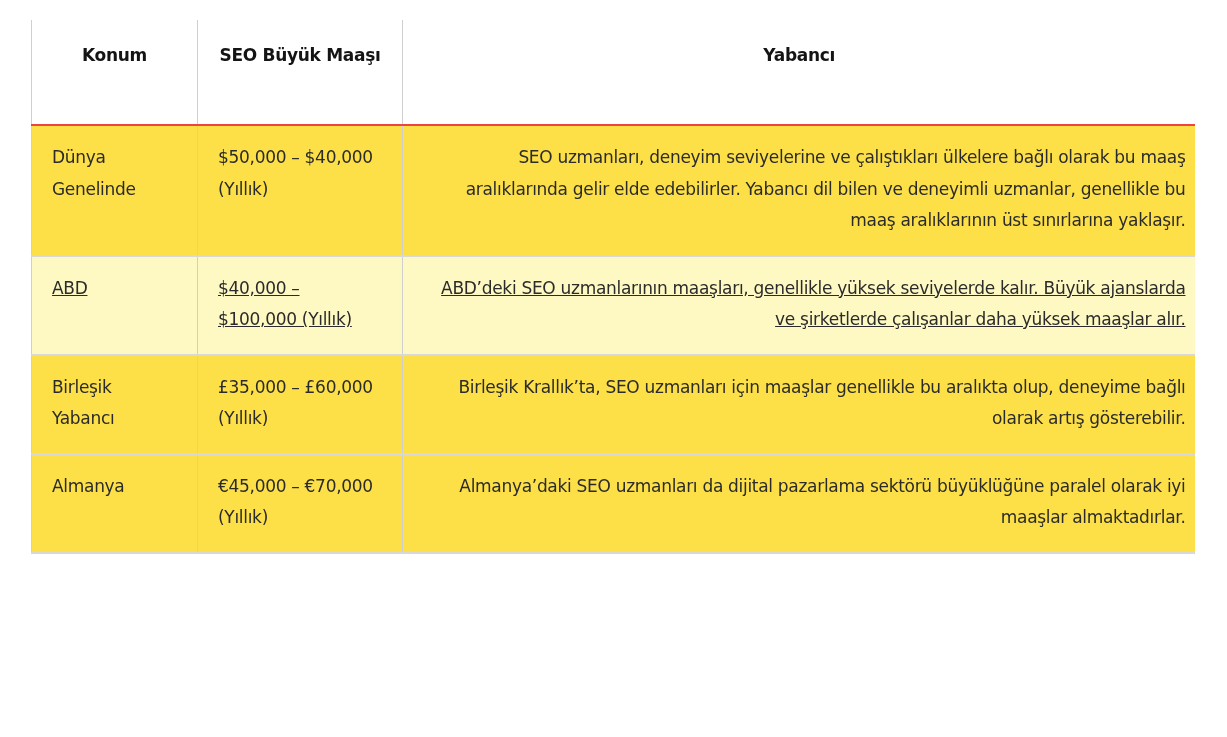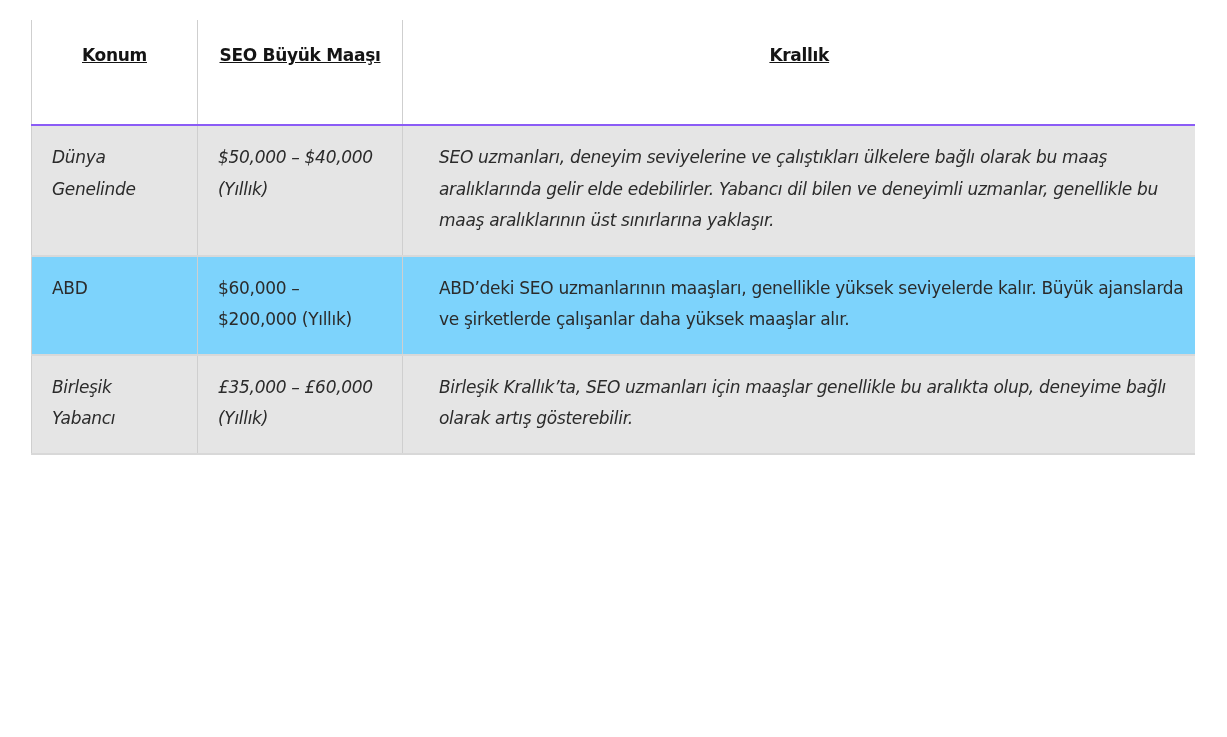--- a/index.html
+++ b/index.html
@@ -32,55 +32,60 @@
     th {
       font-weight: bold;
       color: #141414;
       text-align: center;
       padding: 20px 18px 0 18px;
       height: 84px;
       line-height: 31.5px;
       font-size: 17px;
     }
     tr.head { background: #ffffff; }
-    tr.head th { border-bottom: 2px solid #8b5cf6; text-decoration: underline; }
+    tr.head th { border-bottom: 2px solid #ef4444; }
     tbody tr { border-bottom: 2px solid #d8d8d8; }
     td { padding: 16px 20px 18px 20px; }
-    td.c3 { padding-left: 36px; padding-right: 10px; }
-    tr.shade { background: #e5e5e5; font-style: italic; }
-    tr.plain { background: #7dd3fc; }
+    td.c3 { padding-left: 24px; padding-right: 10px; text-align: right; }
+    tr.shade { background: #fde047; }
+    tr.plain { background: #fef9c3; text-decoration: underline; }
   </style>
 </head>
 <body>
 
 <div class="table-wrap">
   <table>
     <colgroup>
       <col class="c1">
         <col class="c2">
         <col class="c3">
     </colgroup>
     <thead>
       <tr class="head">
         <th>Konum</th>
         <th>SEO Büyük Maaşı</th>
-        <th>Krallık</th>
+        <th>Yabancı</th>
       </tr>
     </thead>
     <tbody>
       <tr class="shade">
         <td>Dünya Genelinde</td>
         <td>$50,000 – $40,000 (Yıllık)</td>
         <td class="c3">SEO uzmanları, deneyim seviyelerine ve çalıştıkları ülkelere bağlı olarak bu maaş aralıklarında gelir elde edebilirler. Yabancı dil bilen ve deneyimli uzmanlar, genellikle bu maaş aralıklarının üst sınırlarına yaklaşır.</td>
       </tr>
       <tr class="plain">
         <td>ABD</td>
-        <td>$60,000 – $200,000 (Yıllık)</td>
+        <td>$40,000 – $100,000 (Yıllık)</td>
         <td class="c3">ABD’deki SEO uzmanlarının maaşları, genellikle yüksek seviyelerde kalır. Büyük ajanslarda ve şirketlerde çalışanlar daha yüksek maaşlar alır.</td>
       </tr>
       <tr class="shade">
         <td>Birleşik Yabancı</td>
         <td>£35,000 – £60,000 (Yıllık)</td>
         <td class="c3">Birleşik Krallık’ta, SEO uzmanları için maaşlar genellikle bu aralıkta olup, deneyime bağlı olarak artış gösterebilir.</td>
       </tr>
+      <tr class="shade">
+        <td>Almanya</td>
+        <td>€45,000 – €70,000 (Yıllık)</td>
+        <td class="c3">Almanya’daki SEO uzmanları da dijital pazarlama sektörü büyüklüğüne paralel olarak iyi maaşlar almaktadırlar.</td>
+      </tr>
     </tbody>
   </table>
 </div>
 
 </body></html>

